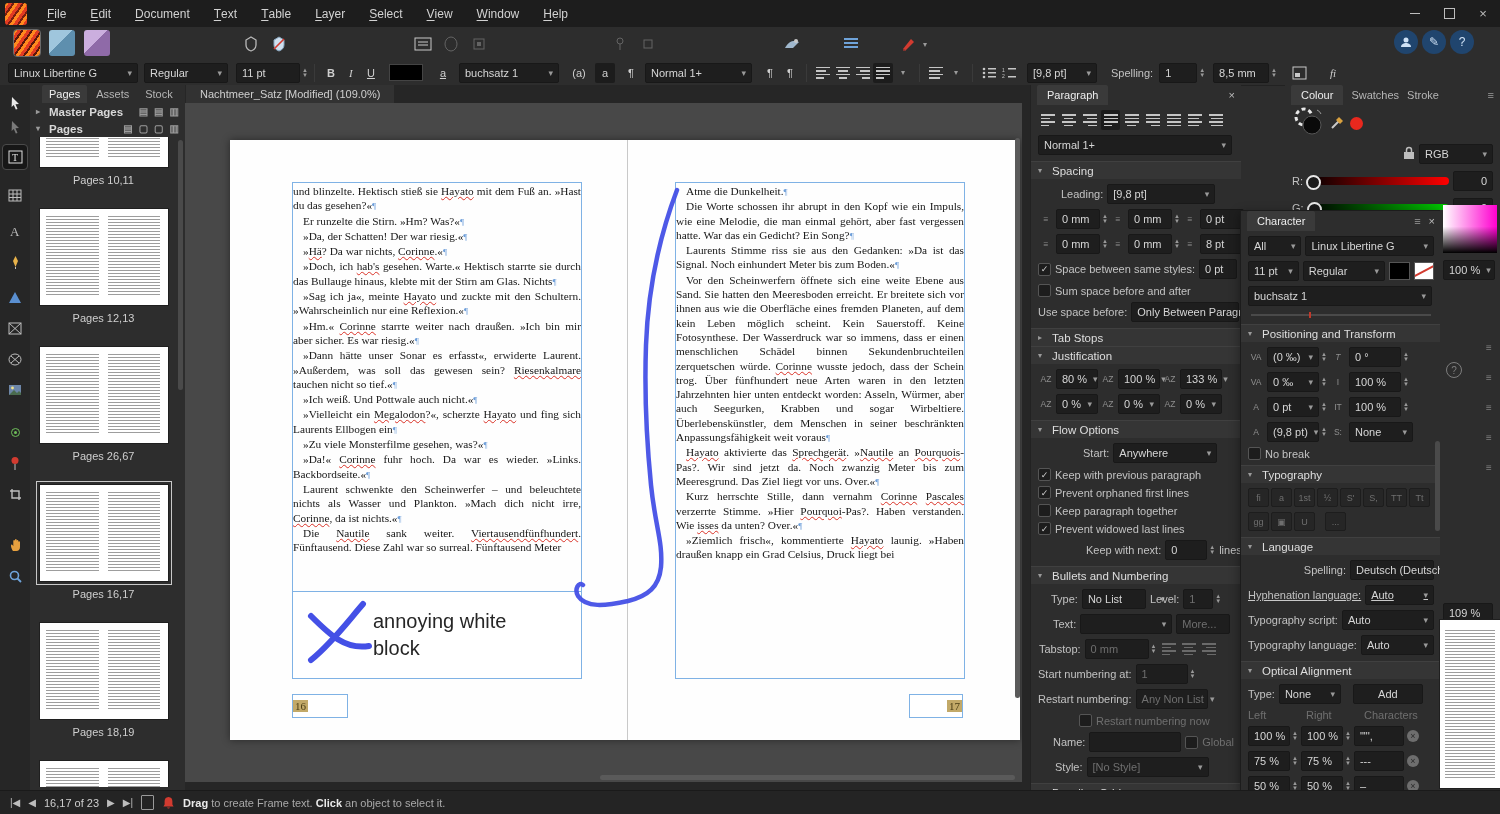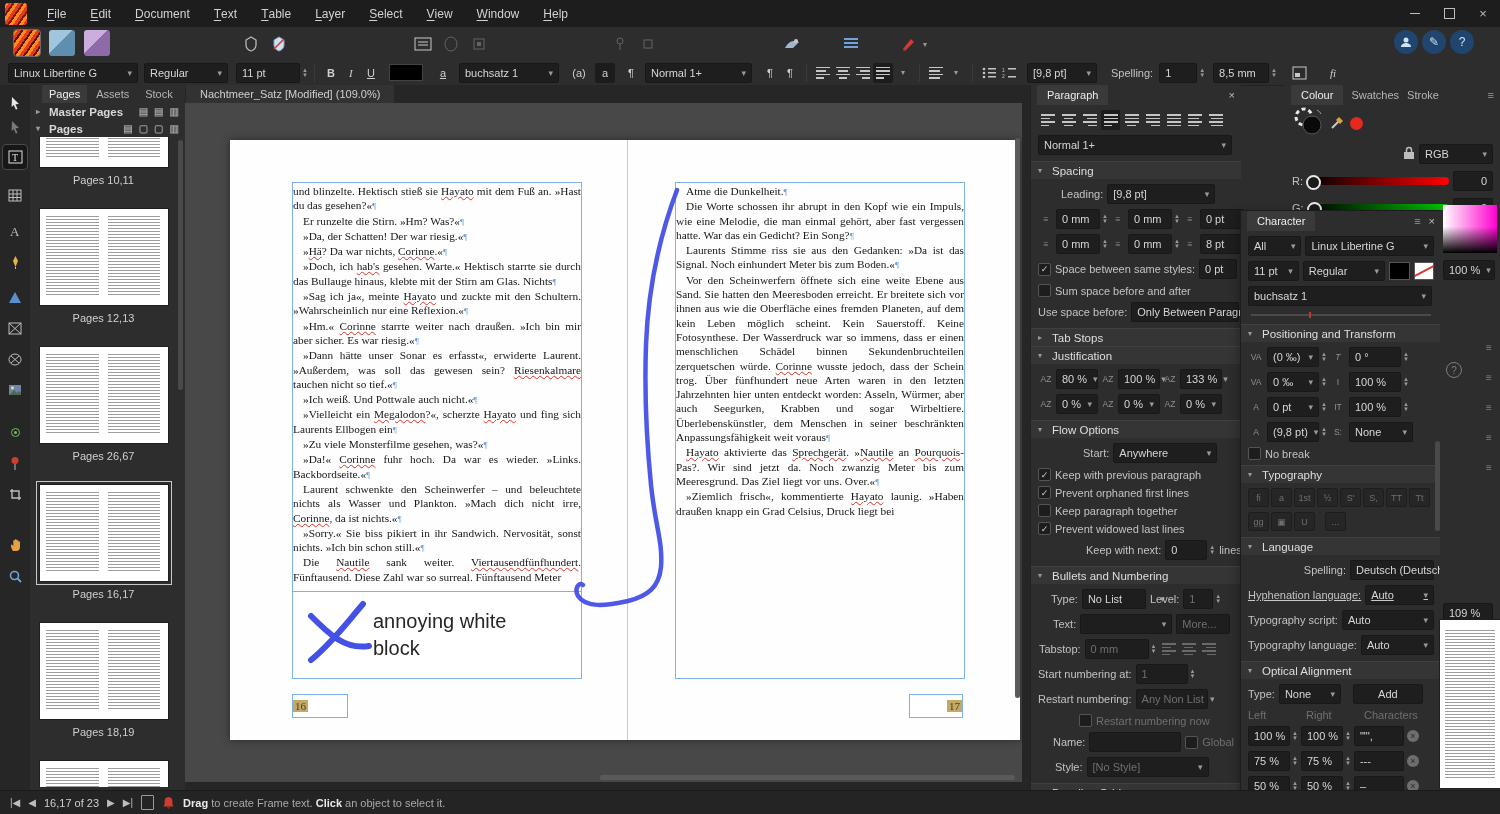--- a/index.html
+++ b/index.html
@@ -534,38 +534,38 @@
           <div class="para">»<span class="sp">Hä</span>? Da war nichts, <span class="sp">Corinne</span>.«<span class="pil">¶</span></div>
           <div class="para">»Doch, ich <span class="sp">hab's</span> gesehen. Warte.« Hektisch starrte sie durch das Bullauge hinaus, klebte mit der Stirn am Glas. Nichts<span class="pil">¶</span></div>
           <div class="para">»Sag ich ja«, meinte <span class="sp">Hayato</span> und zuckte mit den Schultern. »Wahrscheinlich nur eine Reflexion.«<span class="pil">¶</span></div>
           <div class="para">»Hm.« <span class="sp">Corinne</span> starrte weiter nach draußen. »Ich bin mir aber sicher. Es war riesig.«<span class="pil">¶</span></div>
           <div class="para">»Dann hätte unser Sonar es erfasst«, erwiderte Laurent. »Außerdem, was soll das gewesen sein? <span class="sp">Riesenkalmare</span> tauchen nicht so tief.«<span class="pil">¶</span></div>
           <div class="para">»Ich weiß. Und Pottwale auch nicht.«<span class="pil">¶</span></div>
           <div class="para">»Vielleicht ein <span class="sp">Megalodon</span>?«, scherzte <span class="sp">Hayato</span> und fing sich Laurents Ellbogen ein<span class="pil">¶</span></div>
           <div class="para">»Zu viele Monsterfilme gesehen, was?«<span class="pil">¶</span></div>
           <div class="para">»Da!« <span class="sp">Corinne</span> fuhr hoch. Da war es wieder. »Links. Backbordseite.«<span class="pil">¶</span></div>
           <div class="para">Laurent schwenkte den Scheinwerfer – und beleuchtete nichts als Wasser und Plankton. »Mach dich nicht irre, <span class="sp">Corinne</span>, da ist nichts.«<span class="pil">¶</span></div>
-          <div class="para">»Sorry.« Sie biss pikiert in ihr Sandwich. Nervosität, sonst nichts. »Ich bin schon still.«<span class="pil">¶</span></div>
           <div class="para">Die <span class="sp">Nautile</span> sank weiter. <span class="sp">Viertausendfünfhundert</span>. Fünftausend. Diese Zahl war so surreal. Fünftausend Meter</div>
           <div id="whiteblock">
             <div id="annot-text">annoying white block</div>
             <div>
               <svg width="78" height="84" style="position:absolute;left:6px;top:2px;" viewBox="0 0 78 84">
                 <path d="M64 10 C50 26 34 48 12 66" fill="none" stroke="#4450e6" stroke-width="6" stroke-linecap="round"></path>
                 <path d="M12 22 C30 40 46 56 70 52" fill="none" stroke="#4450e6" stroke-width="6" stroke-linecap="round"></path>
               </svg>
             </div>
           </div>
         </div>
         <div class="textframe" style="left: 445px;">
           <div class="para">Atme die Dunkelheit.<span class="pil">¶</span></div>
           <div class="para">Die Worte schossen ihr abrupt in den Kopf wie ein Impuls, wie eine Melodie, die man einmal gehört, aber fast vergessen hatte. War das ein Gedicht? Ein Song?<span class="pil">¶</span></div>
           <div class="para">Laurents Stimme riss sie aus den Gedanken: »Da ist das Signal. Noch einhundert Meter bis zum Boden.«<span class="pil">¶</span></div>
           <div class="para">Vor den Scheinwerfern öffnete sich eine weite Ebene aus Sand. Sie hatten den Meeresboden erreicht. Er breitete sich vor ihnen aus wie die Oberfläche eines fremden Planeten, auf dem kein Leben möglich scheint. Kein Sauerstoff. Keine Fotosynthese. Der Wasserdruck war so immens, dass er einen menschlichen Schädel binnen Sekundenbruchteilen zerquetschen würde. <span class="sp">Corinne</span> wusste jedoch, dass der Schein trog. Über fünfhundert neue Arten waren in den letzten Jahrzehnten hier unten entdeckt worden: Asseln, Würmer, aber auch Seegurken, Krabben und sogar Wirbeltiere. Überlebenskünstler, dem Menschen in seiner beschränkten Anpassungsfähigkeit weit voraus<span class="pil">¶</span></div>
           <div class="para"><span class="sp">Hayato</span> aktivierte das <span class="sp">Sprechgerät</span>. »<span class="sp">Nautile</span> an <span class="sp">Pourquois</span>-Pas?. Wir sind jetzt da. Noch zwanzig Meter bis zum Meeresgrund. Das Ziel liegt vor uns. Over.«<span class="pil">¶</span></div>
+          <div class="para">Kurz herrschte Stille, dann vernahm <span class="sp">Corinne</span> <span class="sp">Pascales</span> verzerrte Stimme. »Hier <span class="sp">Pourquoi</span>-Pas?. Haben verstanden. Wie <span class="sp">isses</span> da unten? Over.«<span class="pil">¶</span></div>
           <div class="para">»Ziemlich frisch«, kommentierte <span class="sp">Hayato</span> launig. »Haben draußen knapp ein Grad Celsius, Druck liegt bei</div>
         </div>
         <div class="pagenumframe" style="left: 62px; width: 54px; justify-content: flex-start;">
           <span class="pnum">16</span>
         </div>
         <div class="pagenumframe" style="left: 679px; width: 52px; justify-content: flex-end;">
           <span class="pnum">17</span>
         </div>
         <div>
           <svg width="790" height="600" style="position:absolute;left:0;top:0;pointer-events:none;" viewBox="0 0 790 600">

